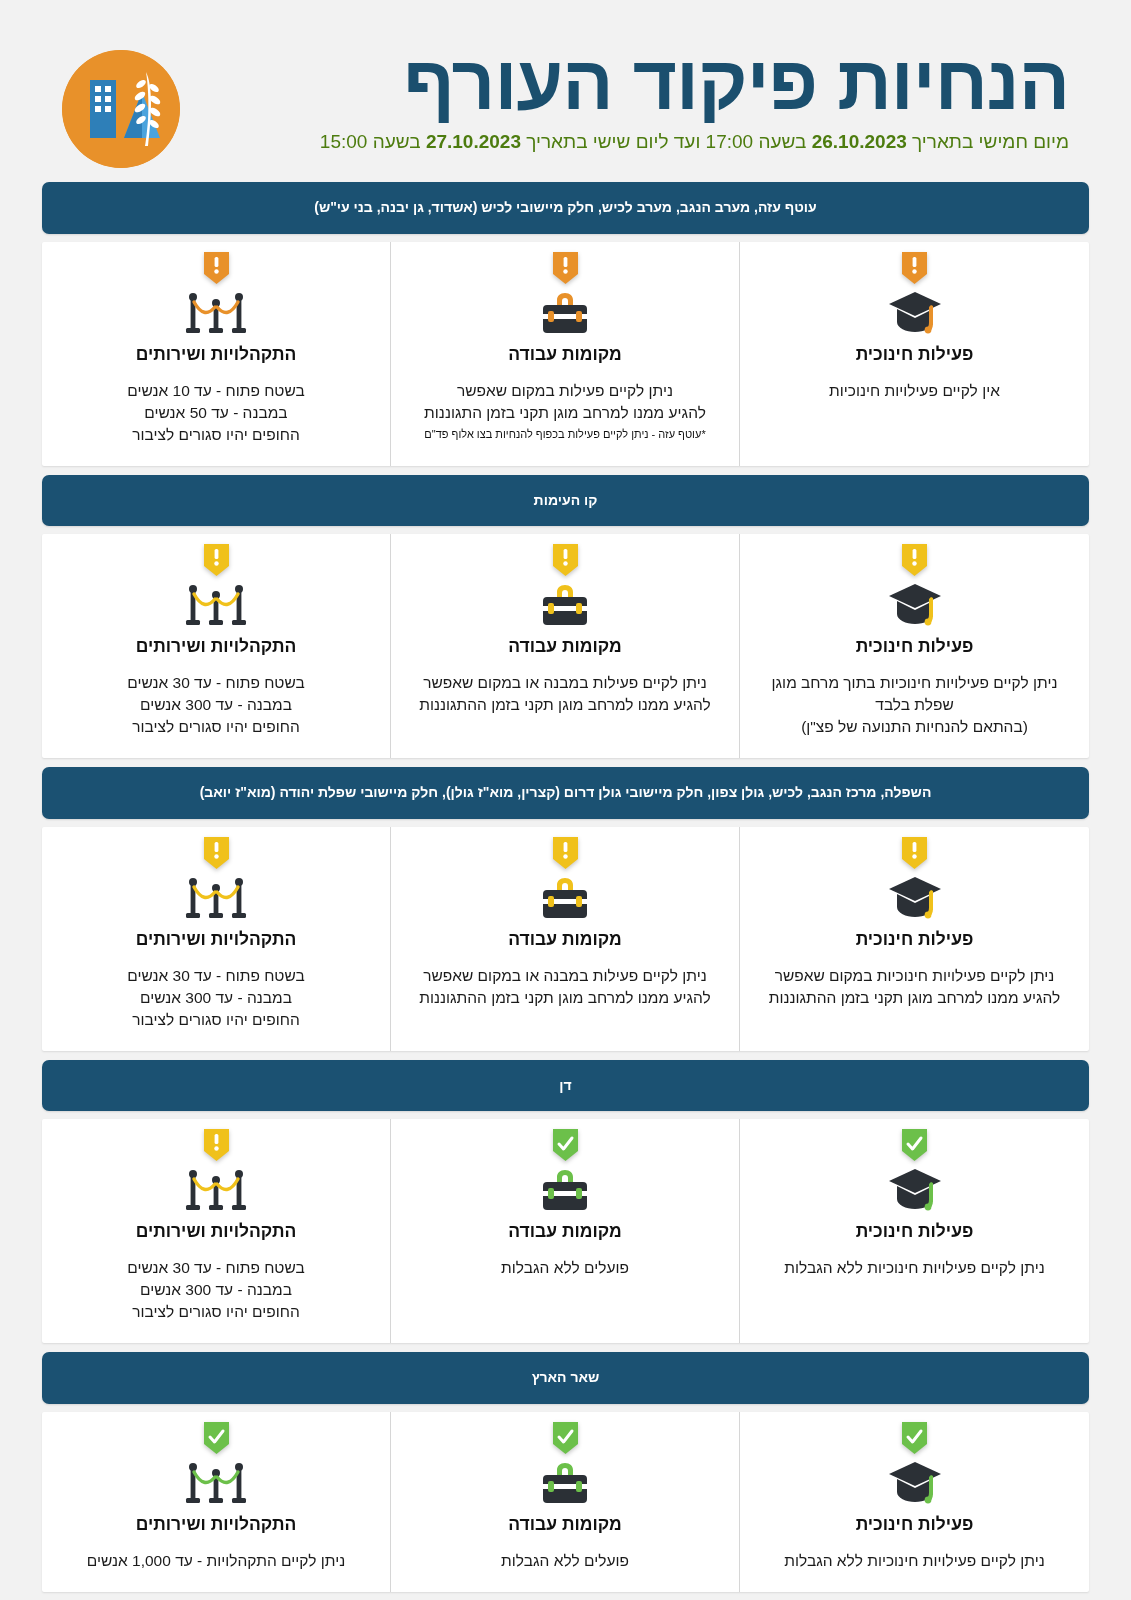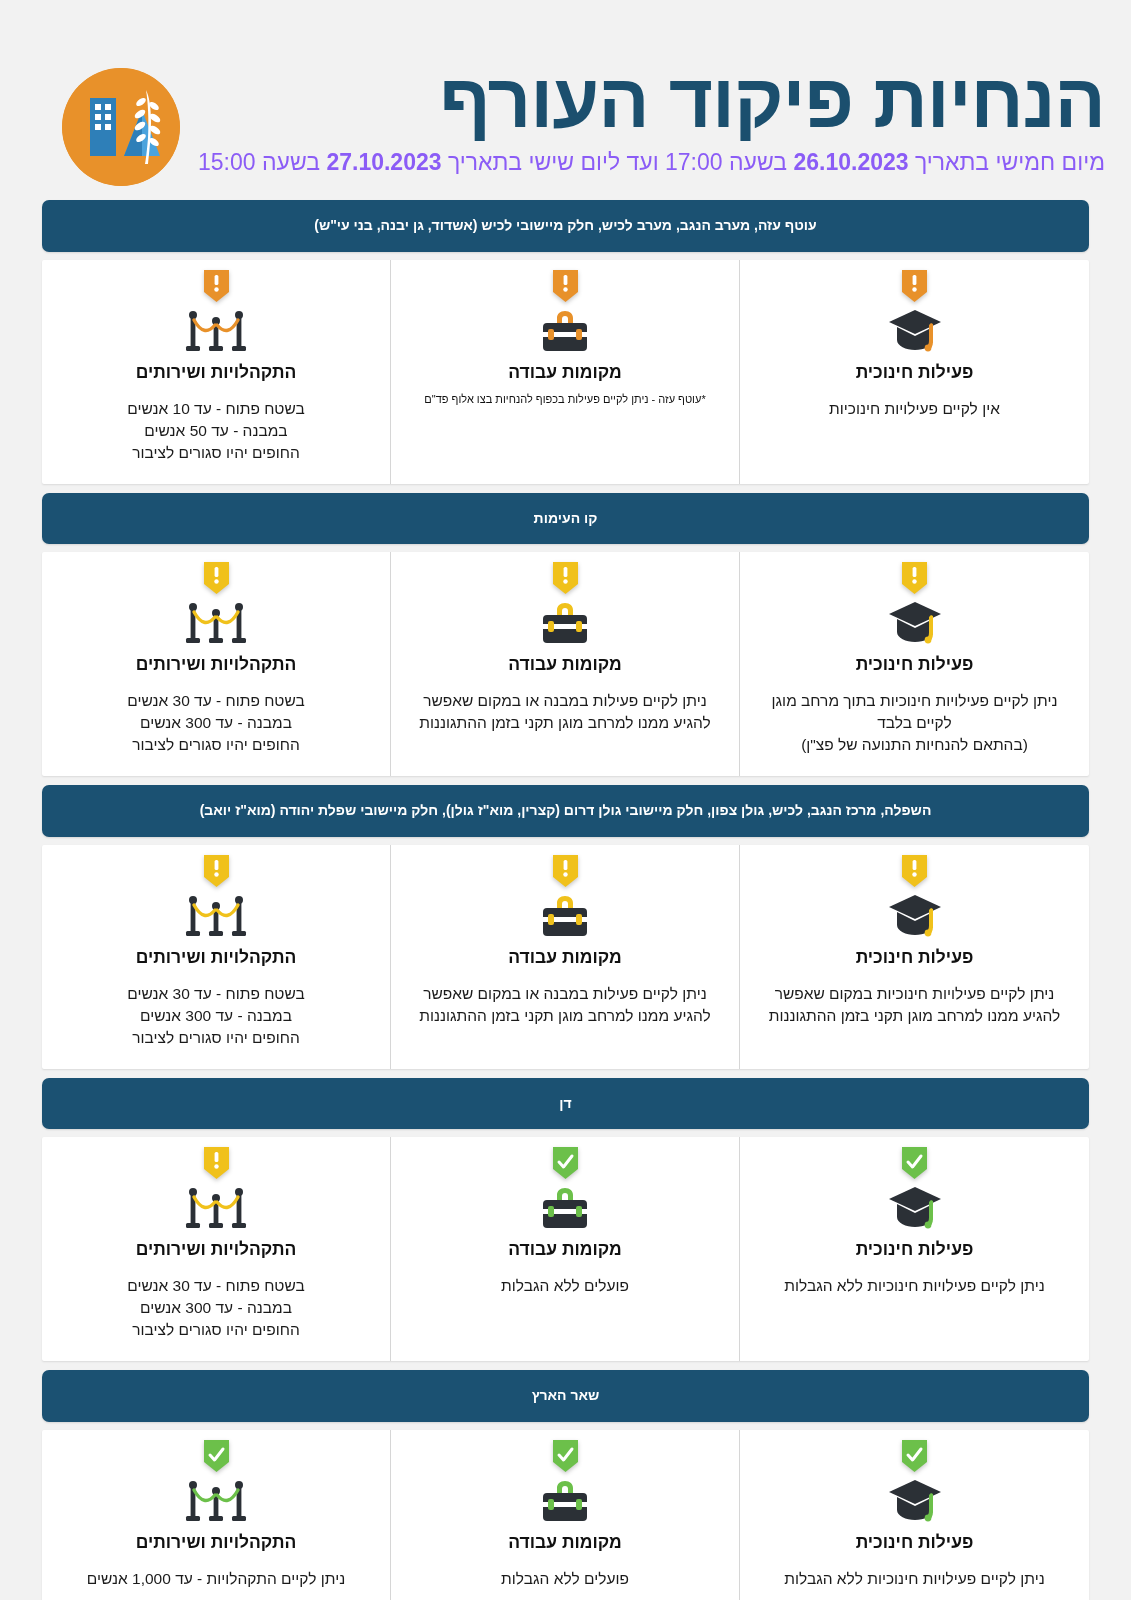--- a/index.html
+++ b/index.html
@@ -22,21 +22,21 @@
     width: 1131px;
     min-height: 1600px;
     background: #f2f2f2;
     display: flex;
     flex-direction: column;
     box-sizing: border-box;
   }
 
   
   .header {
-    padding: 64px 62px 0 62px;
+    padding: 46px 62px 0 62px;
     display: flex;
     flex-direction: row-reverse;
     align-items: flex-start;
     justify-content: space-between;
     position: relative;
   }
   .header-texts {
     flex: 1;
     text-align: right;
     padding-left: 18px;
@@ -44,22 +44,22 @@
   .main-title {
     font-size: 76px;
     line-height: 0.98;
     font-weight: bold;
     color: #1b4f6e;
     letter-spacing: -1px;
     margin: 0 0 10px 0;
     white-space: nowrap;
   }
   .subtitle {
-    font-size: 23px;
-    color: #8b5cf6;
+    font-size: 19px;
+    color: #4d7c0f;
     font-weight: normal;
     white-space: nowrap;
     line-height: 1.3;
   }
   .subtitle b { font-weight: bold; }
 
   
   .emblem {
     width: 118px;
     height: 118px;
@@ -230,20 +230,24 @@
             <div class="card-icon">
               <svg width="50" height="46" viewBox="0 0 50 46" aria-hidden="true">
                 <path d="M17 16 L17 10 C17 6 20 3 25 3 C30 3 33 6 33 10 L33 16 L28 16 L28 11 C28 9 27 8 25 8 C23 8 22 9 22 11 L22 16 Z" fill="#e8912a"></path>
                 <rect x="3" y="15" width="44" height="28" rx="4" fill="#2b3036"></rect>
                 <rect x="3" y="24" width="44" height="5" fill="#ffffff"></rect>
                 <rect x="8" y="21" width="6" height="11" rx="2" fill="#e8912a"></rect>
                 <rect x="36" y="21" width="6" height="11" rx="2" fill="#e8912a"></rect>
               </svg>
             </div>
             <div class="card-title">מקומות עבודה</div>
+            <div class="card-lines">
+              <div>ניתן לקיים פעילות במקום שאפשר</div>
+              <div>להגיע ממנו למרחב מוגן תקני בזמן התגוננות</div>
+            </div>
             <div class="card-note">*עוטף עזה - ניתן לקיים פעילות בכפוף להנחיות בצו אלוף פד"ם</div>
           </div>
           <div class="card">
             <div class="badge">
               <svg width="25" height="32" viewBox="0 0 25 32" aria-hidden="true">
                 <path d="M0 0 H25 V22 L12.5 32 L0 22 Z" fill="#e8912a"></path>
                 <rect x="10.6" y="5" width="3.8" height="10" rx="1.6" fill="#ffffff"></rect>
                 <circle cx="12.5" cy="19.5" r="2.2" fill="#ffffff"></circle>
               </svg>
             </div>
@@ -288,21 +292,21 @@
               <svg width="56" height="46" viewBox="0 0 56 46" aria-hidden="true">
                 <path d="M28 2 L54 14 L28 26 L2 14 Z" fill="#2b3036"></path>
                 <path d="M10 19 L10 32 C10 38 19 42 28 42 C37 42 46 38 46 32 L46 19 L28 28 Z" fill="#2b3036"></path>
                 <path d="M44 15 L46 16 L46 34 C46 38 44 41 42 42 L40 38 C42 36 42 34 42 31 L42 17 Z" fill="#f0c11b"></path>
                 <circle cx="41" cy="40" r="3.4" fill="#f0c11b"></circle>
               </svg>
             </div>
             <div class="card-title">פעילות חינוכית</div>
             <div class="card-lines">
               <div>ניתן לקיים פעילויות חינוכיות בתוך מרחב מוגן</div>
-              <div>לקיים בלבד</div>
+              <div>שפלת בלבד</div>
               <div>(בהתאם להנחיות התנועה של פצ"ן)</div>
             </div>
           </div>
           <div class="card">
             <div class="badge">
               <svg width="25" height="32" viewBox="0 0 25 32" aria-hidden="true">
                 <path d="M0 0 H25 V22 L12.5 32 L0 22 Z" fill="#f0c11b"></path>
                 <rect x="10.6" y="5" width="3.8" height="10" rx="1.6" fill="#ffffff"></rect>
                 <circle cx="12.5" cy="19.5" r="2.2" fill="#ffffff"></circle>
               </svg>

